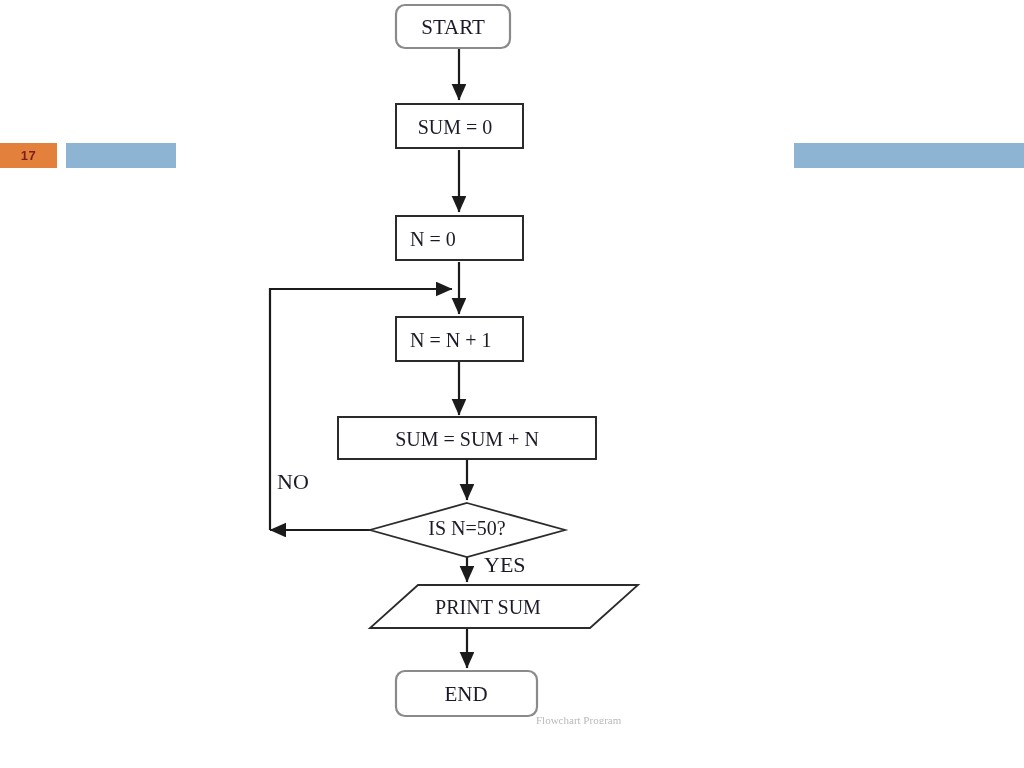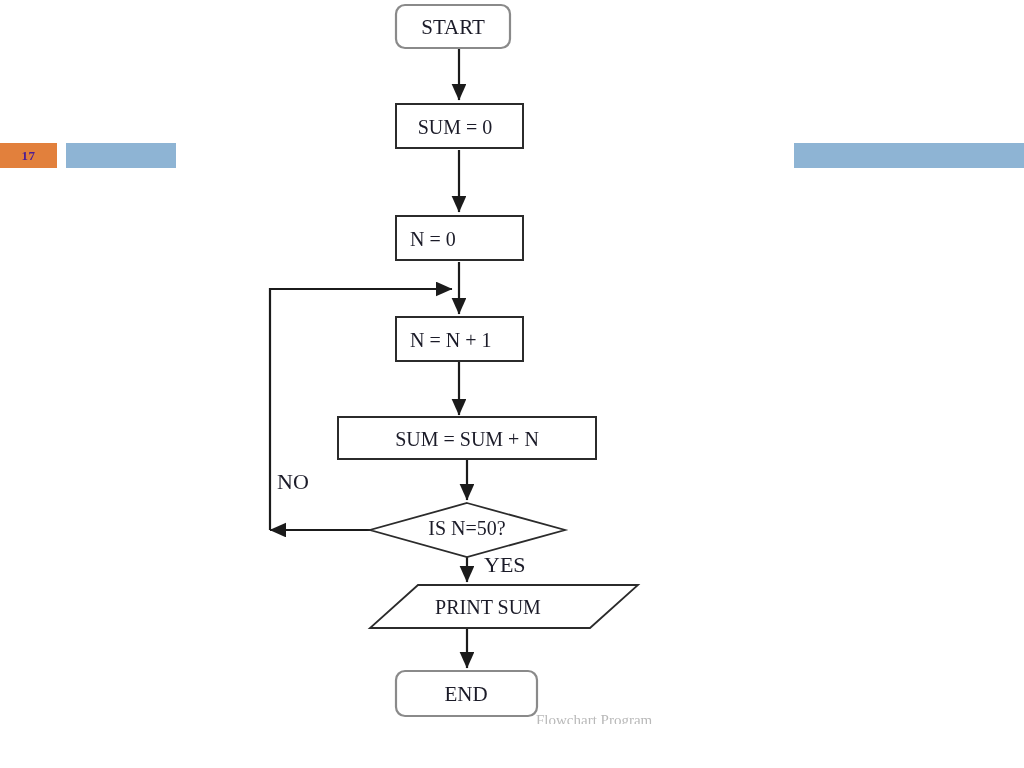--- a/index.html
+++ b/index.html
@@ -19,22 +19,22 @@
     position: absolute;
     height: 25px;
   }
   #slide-number-box {
     position: absolute;
     left: 0;
     top: 143px;
     width: 57px;
     height: 25px;
     background: #E2803C;
-    color: #4c1d95;
-    font-family: Liberation Serif, serif;
+    color: #7f1d1d;
+    font-family: Liberation Sans, sans-serif;
     font-size: 13px;
     font-weight: bold;
     display: flex;
     align-items: center;
     justify-content: center;
     letter-spacing: 0.5px;
   }
   #bar-left {
     left: 66px;
     top: 143px;
@@ -89,21 +89,21 @@
     fill: none;
   }
   #footer-caption {
     position: absolute;
     left: 536px;
     top: 713px;
     width: 200px;
     height: 11px;
     overflow: hidden;
     font-family: "Liberation Serif", serif;
-    font-size: 15px;
+    font-size: 11px;
     color: #b9b9b9;
     white-space: nowrap;
     line-height: 15px;
   }
 </style>
 </head>
 <body>
 
 <div id="slide">
 

